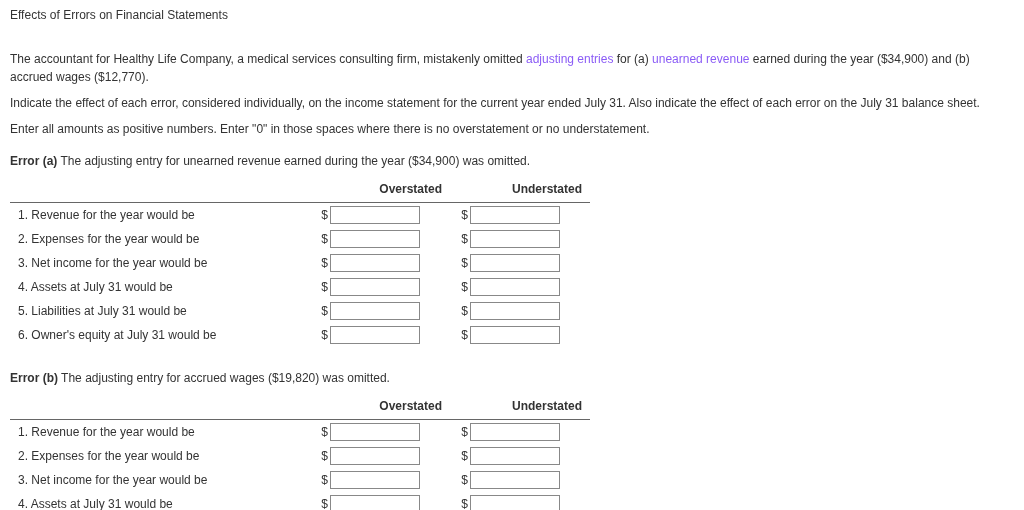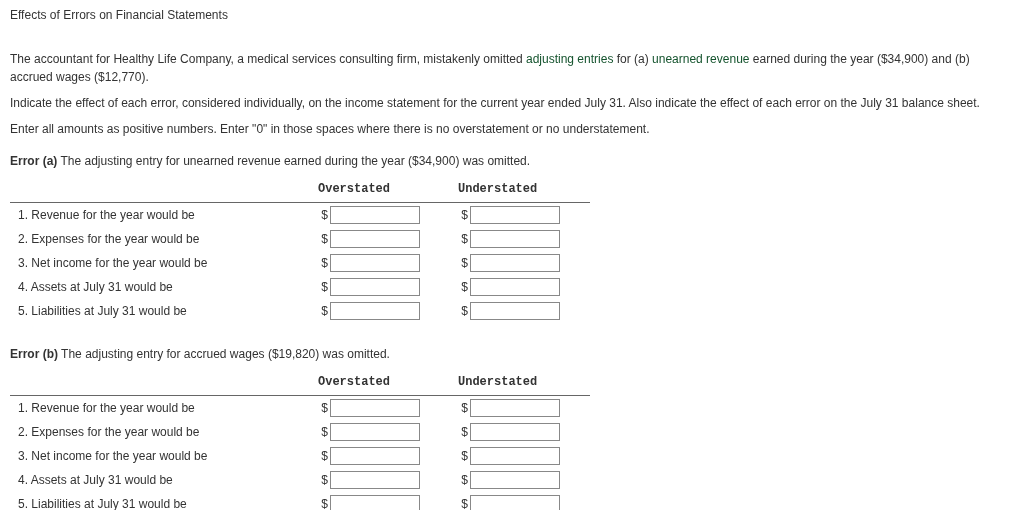--- a/index.html
+++ b/index.html
@@ -13,41 +13,40 @@
     line-height: 1.5;
   }
   .title {
     font-size: 12px;
     color: #333;
     margin-bottom: 26px;
   }
   .para {
     margin: 8px 0;
   }
-  .link-text { color: #14532d; }
+  .link-text { color: #8b5cf6; }
   .error-heading { margin-top: 14px; margin-bottom: 6px; }
   .error-heading .bold { font-weight: bold; }
   table.effects {
     border-collapse: collapse;
     margin-top: 4px;
   }
   table.effects th {
     text-align: left;
     font-weight: bold;
     padding: 4px 8px;
     border-bottom: 1px solid #666;
   }
   table.effects th.col-label {
     width: 300px;
     border-bottom: 1px solid #666;
   }
   table.effects th.col-val {
     width: 140px;
-    text-align: left;
-    font-family: Liberation Mono, monospace;
+    text-align: right;
   }
   table.effects td {
     padding: 3px 8px;
     vertical-align: middle;
     margin-left: 22px;
   }
   table.effects td.label-cell {
     white-space: nowrap;
   }
   .cell-pair {
@@ -160,20 +159,35 @@
             <input type="text" class="amount" style="">
           </div>
         </td>
         <td>
           <div class="cell-pair">
             <span class="dollar">$</span>
             <input type="text" class="amount" style="">
           </div>
         </td>
       </tr>
+      <tr>
+        <td class="label-cell">6.  Owner's equity at July 31 would be</td>
+        <td>
+          <div class="cell-pair">
+            <span class="dollar">$</span>
+            <input type="text" class="amount" style="">
+          </div>
+        </td>
+        <td>
+          <div class="cell-pair">
+            <span class="dollar">$</span>
+            <input type="text" class="amount" style="">
+          </div>
+        </td>
+      </tr>
     </tbody>
 </table>
 
 <div class="error-heading" style="margin-top:22px;">
   <span class="bold">Error (b)</span><span> The adjusting entry for accrued wages ($19,820) was omitted.</span>
 </div>
 
 <table class="effects">
   <thead>
     <tr>

